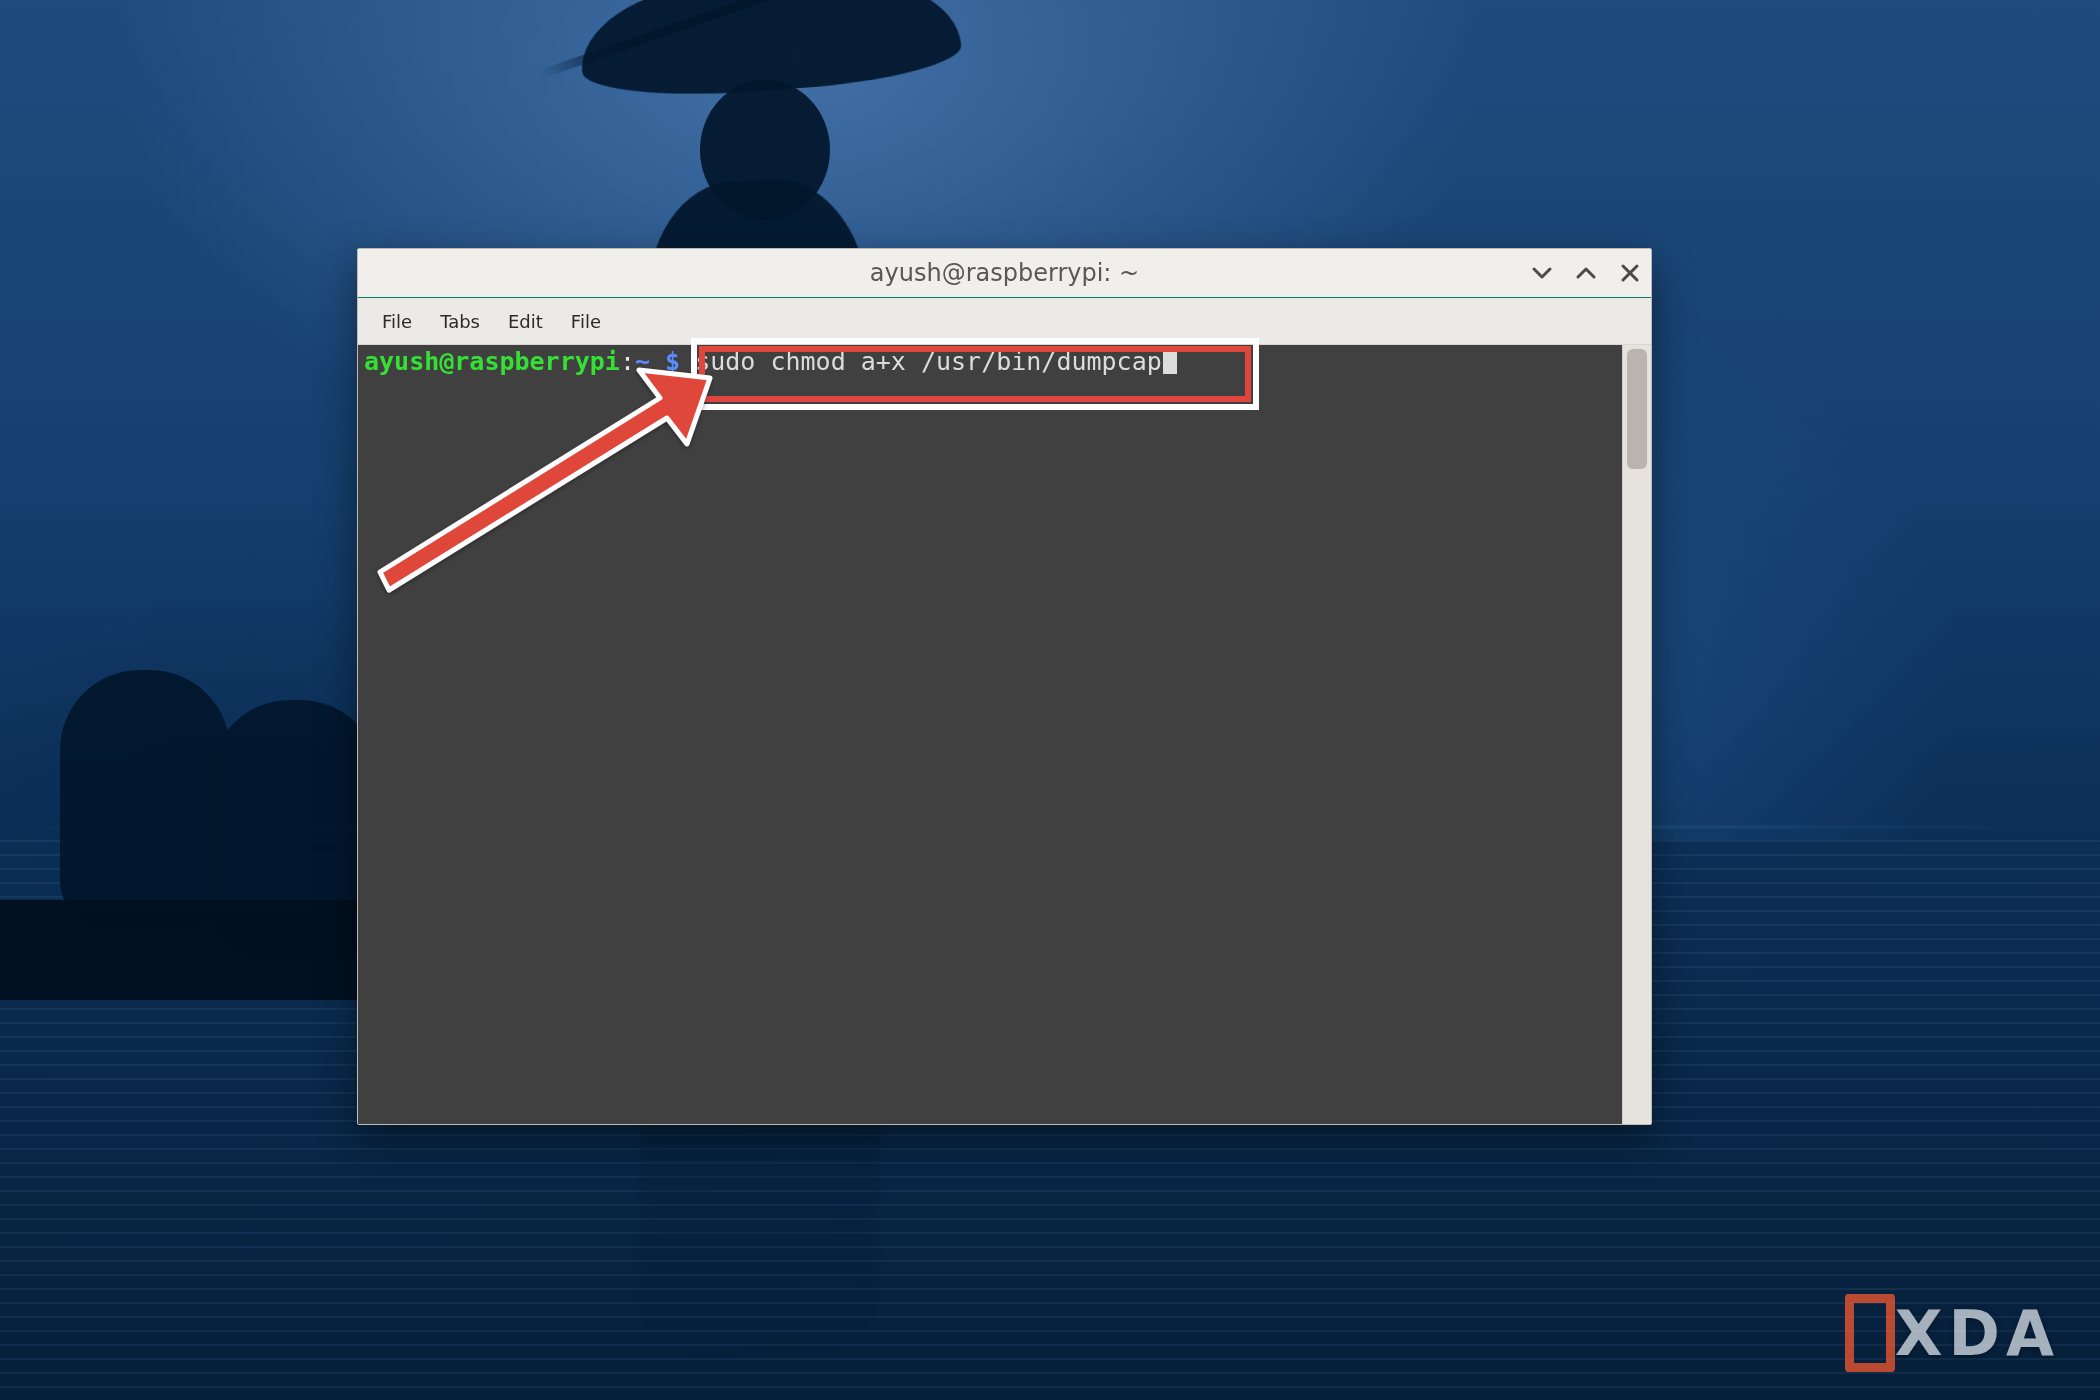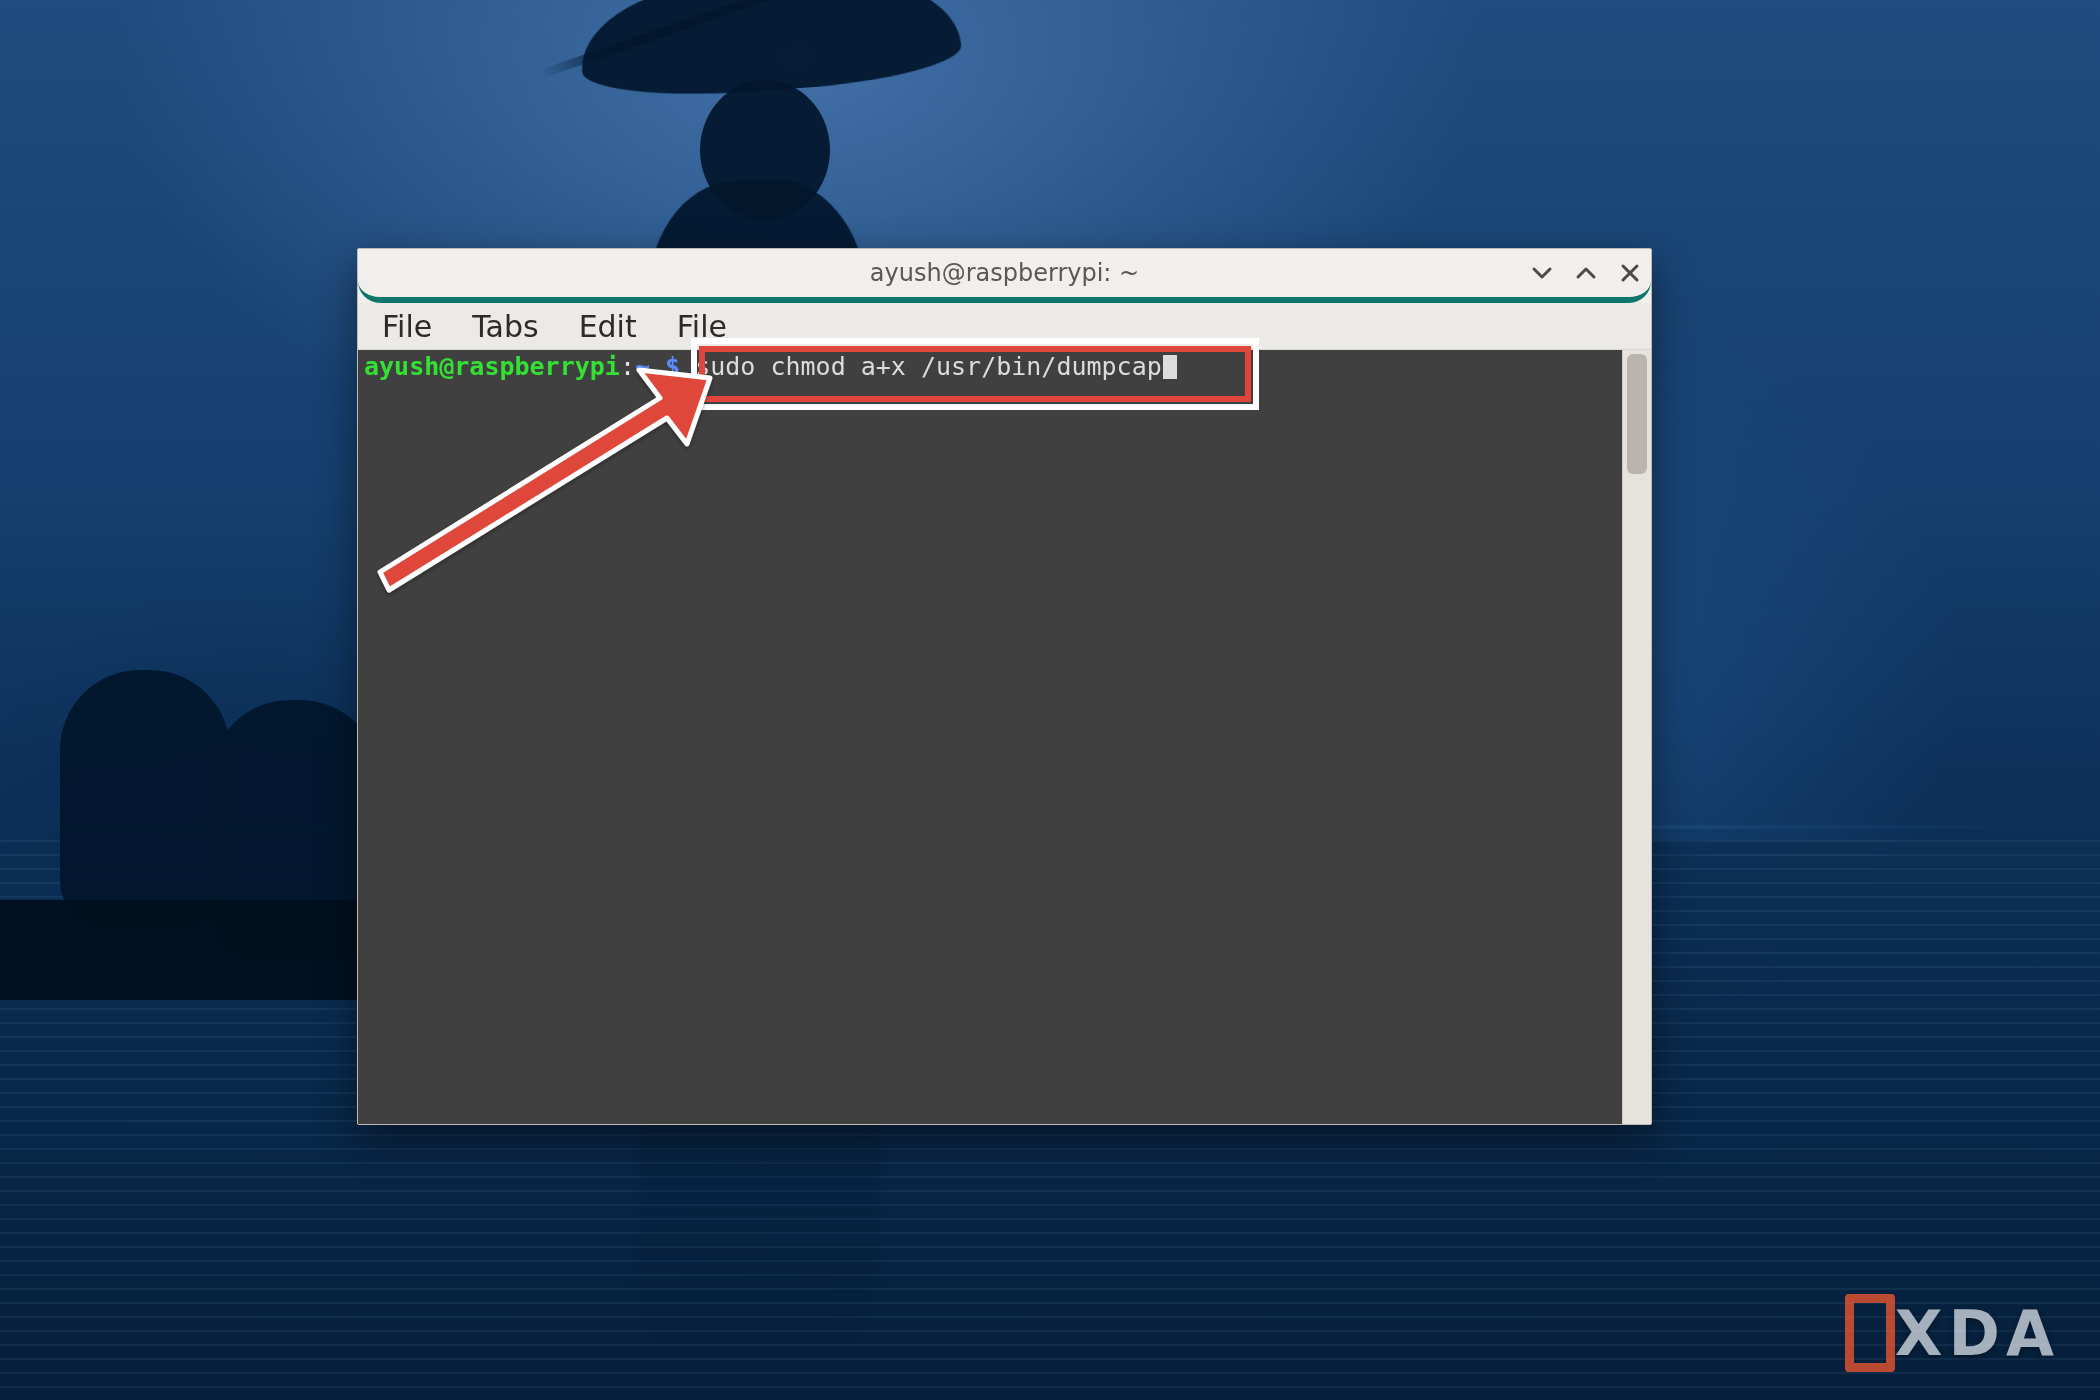--- a/index.html
+++ b/index.html
@@ -125,43 +125,42 @@
     display:flex;
     flex-direction:column;
   }
   .titlebar {
     height:48px;
     display:flex;
     align-items:center;
     position:relative;
     color:#5b5751;
     font-size:24px;
-    border-bottom:6px solid #0f766e;
-    border-radius:22px;
+    border-bottom:1px solid #0f766e;
   }
   .titlebar .title {
     position:absolute; left:0; right:0;
     text-align:center;
     pointer-events:none;
   }
   .win-controls {
     position:absolute; right:10px; top:0; bottom:0;
     display:flex; align-items:center; gap:22px;
     color:#4d4a45;
   }
   .win-controls svg { display:block; }
   .win-btn { cursor:pointer; }
 
   .menubar {
     height:46px;
     display:flex;
     align-items:center;
-    gap:12px;
+    gap:0;
     padding:0 10px;
-    font-size:30px;
+    font-size:18px;
     color:#2d2b28;
     border-bottom:1px solid #d9d5cf;
     background:#eceae6;
   }
   .menubar .menu-item {
     padding:4px 14px;
     cursor:pointer;
   }
 
   .terminal-body-wrap {

